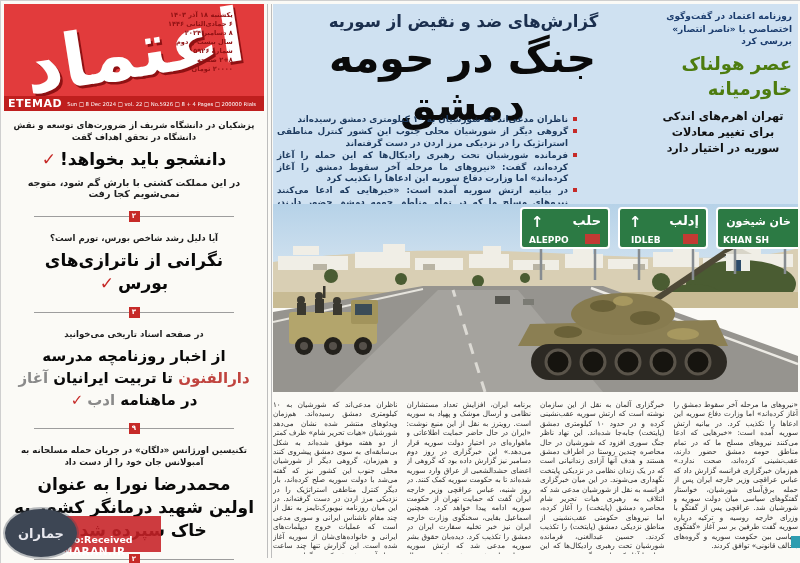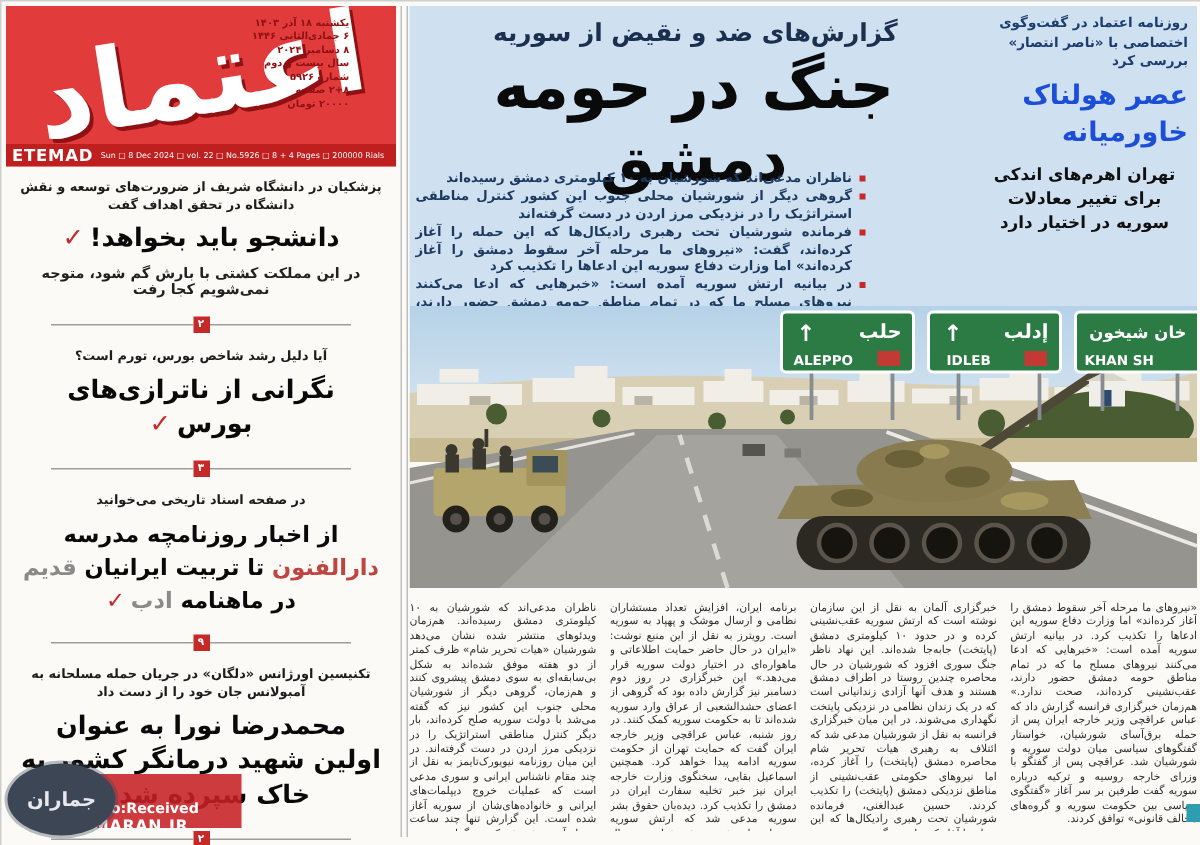--- a/index.html
+++ b/index.html
@@ -33,21 +33,21 @@
         border-left:1px solid #bdbdbd;border-right:1px solid #bdbdbd;}
   
   .main{position:absolute;left:272px;top:3px;width:525px;height:557px;}
   .bluepanel{position:absolute;left:0;top:0;width:525px;height:200px;background:#cfe1f1;}
   .m-kicker{position:absolute;right:150px;left:6px;top:8px;text-align:center;direction:rtl;
             font-size:16.5px;font-weight:bold;color:#1b2f4e;}
   .m-headline{position:absolute;right:146px;left:0;top:30px;text-align:center;direction:rtl;
               font-size:41px;font-weight:bold;color:#0a0a0a;letter-spacing:-1px;}
   .rb{position:absolute;right:6px;top:6px;width:138px;direction:rtl;text-align:right;}
   .rb-kicker{font-size:9px;font-weight:bold;color:#1c3d6e;line-height:12.5px;}
-  .rb-hl{font-size:18px;font-weight:bold;color:#1d4ed8;line-height:25px;margin-top:3px;}
+  .rb-hl{font-size:18px;font-weight:bold;color:#4d7c0f;line-height:25px;margin-top:3px;}
   .rb-sub{font-size:11.2px;font-weight:bold;color:#101010;line-height:16px;margin-top:8px;text-align:center;}
   .bullets{position:absolute;left:4px;top:110px;width:300px;direction:rtl;margin:0;padding:0;list-style:none;}
   .bullets li{position:relative;padding-right:9px;font-size:8.8px;font-weight:bold;color:#1d3a5e;
               line-height:11.4px;text-align:justify;margin-bottom:1px;}
   .bullets li::before{content:"";position:absolute;right:0;top:3px;width:4px;height:4px;background:#c62a28;}
   
   .photo{position:absolute;left:0;top:200px;width:525px;height:188px;}
   
   .columns{position:absolute;left:0;top:396px;width:525px;height:154px;display:flex;
            flex-direction:row-reverse;gap:9px;direction:rtl;overflow:hidden;}
@@ -105,21 +105,21 @@
         <div class="hl"><span>نگرانی از ناترازی‌های بورس</span><span class="check">✓</span></div>
       </div>
       <div class="divider">
           <span class="divline"></span>
           <span class="divnum">۳</span>
           <span class="divline"></span>
         </div>
 
       <div class="story">
         <div class="kicker">در صفحه اسناد تاریخی می‌خوانید</div>
-        <div class="hl hl-sm"><span>از اخبار روزنامچه مدرسه </span><span class="hl-red">دارالفنون</span><span> تا تربیت ایرانیان </span><span class="hl-gray">قدیم</span><span> در ماهنامه </span><span class="hl-gray">ادب</span><span class="check">✓</span></div>
+        <div class="hl hl-sm"><span>از اخبار روزنامچه مدرسه </span><span class="hl-red">دارالفنون</span><span> تا تربیت ایرانیان </span><span class="hl-gray">آغاز</span><span> در ماهنامه </span><span class="hl-gray">ادب</span><span class="check">✓</span></div>
       </div>
       <div class="divider">
           <span class="divline"></span>
           <span class="divnum">۹</span>
           <span class="divline"></span>
         </div>
 
       <div class="story">
         <div class="kicker">تکنیسین اورژانس «دلگان» در جریان حمله مسلحانه به آمبولانس جان خود را از دست داد</div>
         <div class="hl"><span>محمدرضا نورا به عنوان اولین شهید درمانگر کشور به خاک سپرده شد</span><span class="check">✓</span></div>

